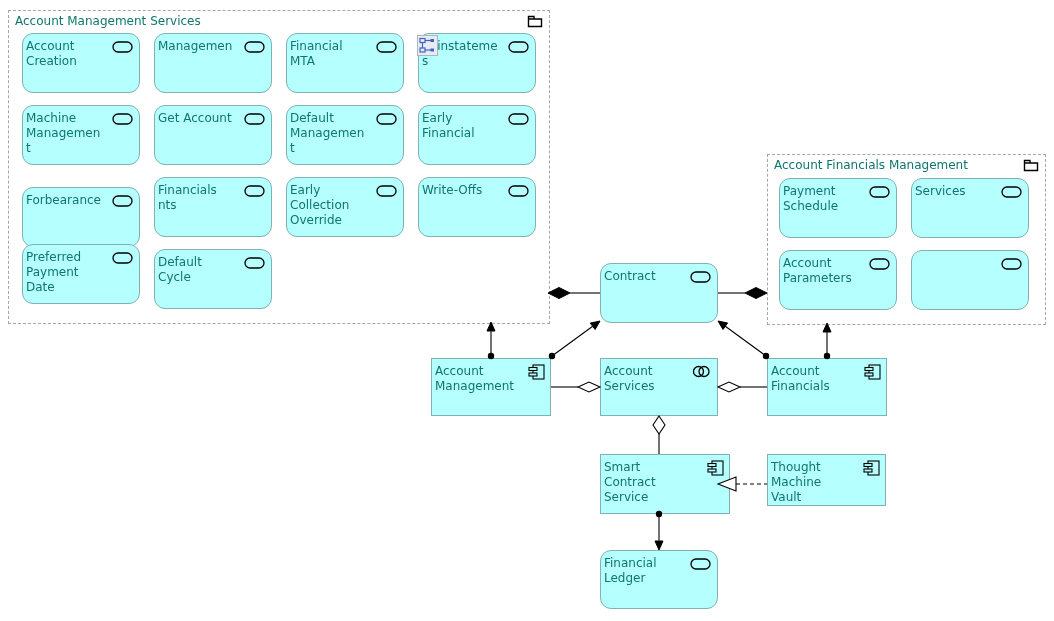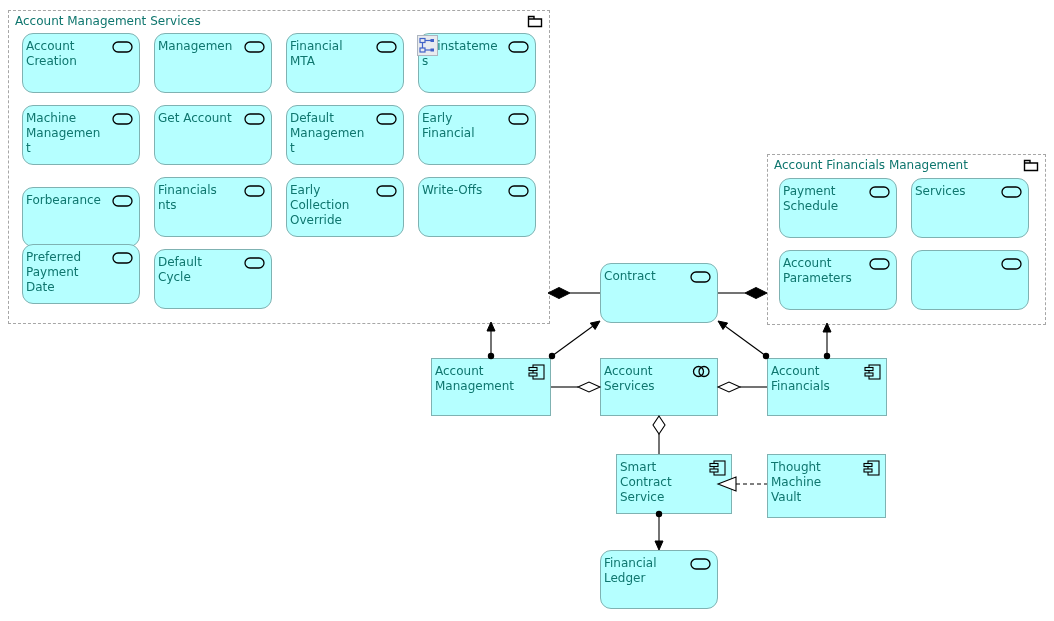--- a/index.html
+++ b/index.html
@@ -215,32 +215,32 @@
   <div class="node component" style="left:767px;top:358px;width:120px;height:58px">
     <span class="lbl">Account
 Financials</span>
     <svg class="comp-icon" viewBox="0 0 17 16">
       <rect x="5" y="1" width="11" height="14" fill="none"></rect>
       <rect x="1" y="3.5" width="8" height="3" fill="#B5FFFF"></rect>
       <rect x="1" y="9" width="8" height="3" fill="#B5FFFF"></rect>
     </svg>
   </div>
 
-  <div class="node component" style="left:616px;top:454px;width:116px;height:60px">
+  <div class="node component" style="left:600px;top:454px;width:130px;height:60px">
     <span class="lbl">Smart
 Contract
 Service</span>
     <svg class="comp-icon" viewBox="0 0 17 16">
       <rect x="5" y="1" width="11" height="14" fill="none"></rect>
       <rect x="1" y="3.5" width="8" height="3" fill="#B5FFFF"></rect>
       <rect x="1" y="9" width="8" height="3" fill="#B5FFFF"></rect>
     </svg>
   </div>
 
-  <div class="node component" style="left:767px;top:454px;width:119px;height:64px">
+  <div class="node component" style="left:767px;top:454px;width:119px;height:52px">
     <span class="lbl">Thought
 Machine
 Vault</span>
     <svg class="comp-icon" viewBox="0 0 17 16">
       <rect x="5" y="1" width="11" height="14" fill="none"></rect>
       <rect x="1" y="3.5" width="8" height="3" fill="#B5FFFF"></rect>
       <rect x="1" y="9" width="8" height="3" fill="#B5FFFF"></rect>
     </svg>
   </div>
 

